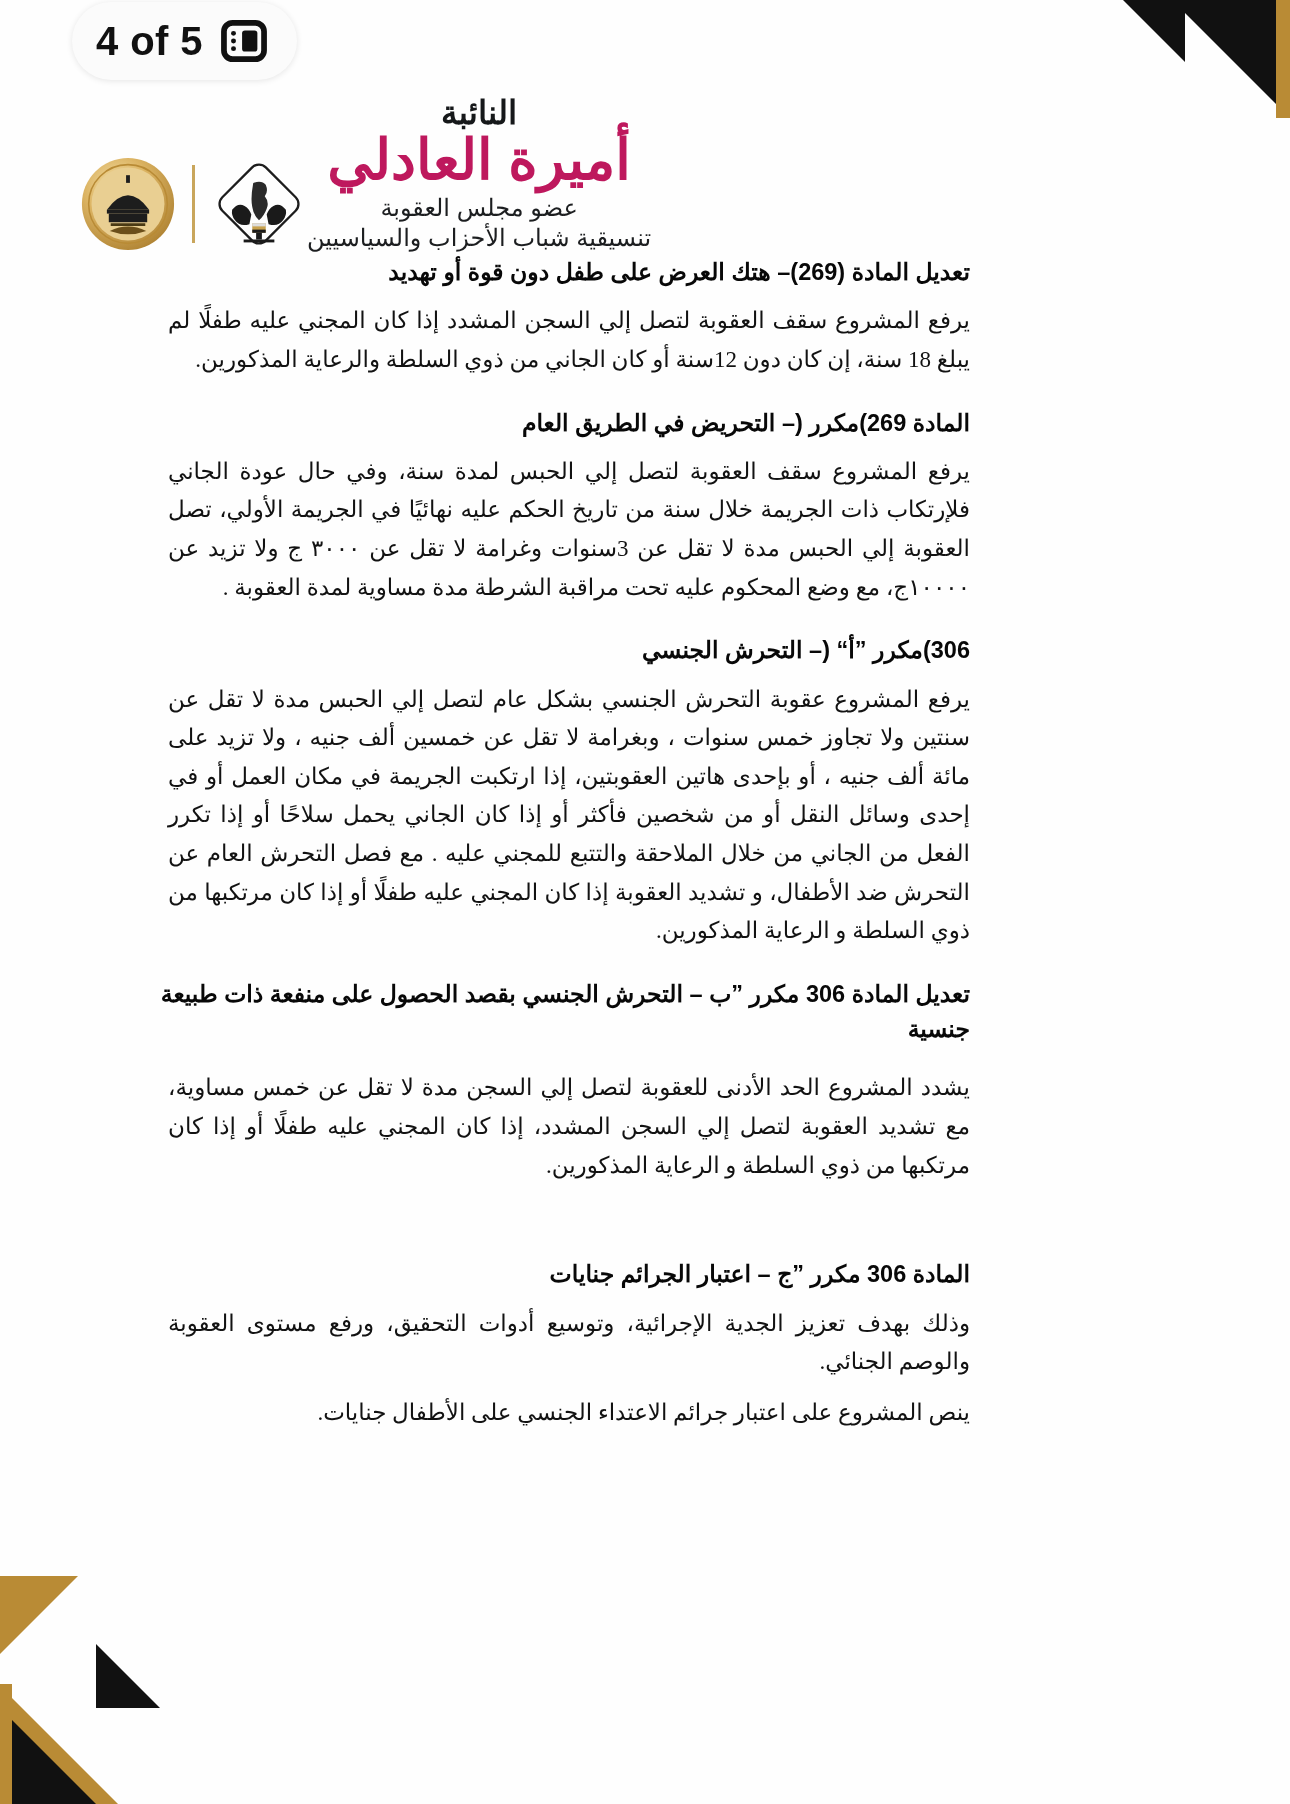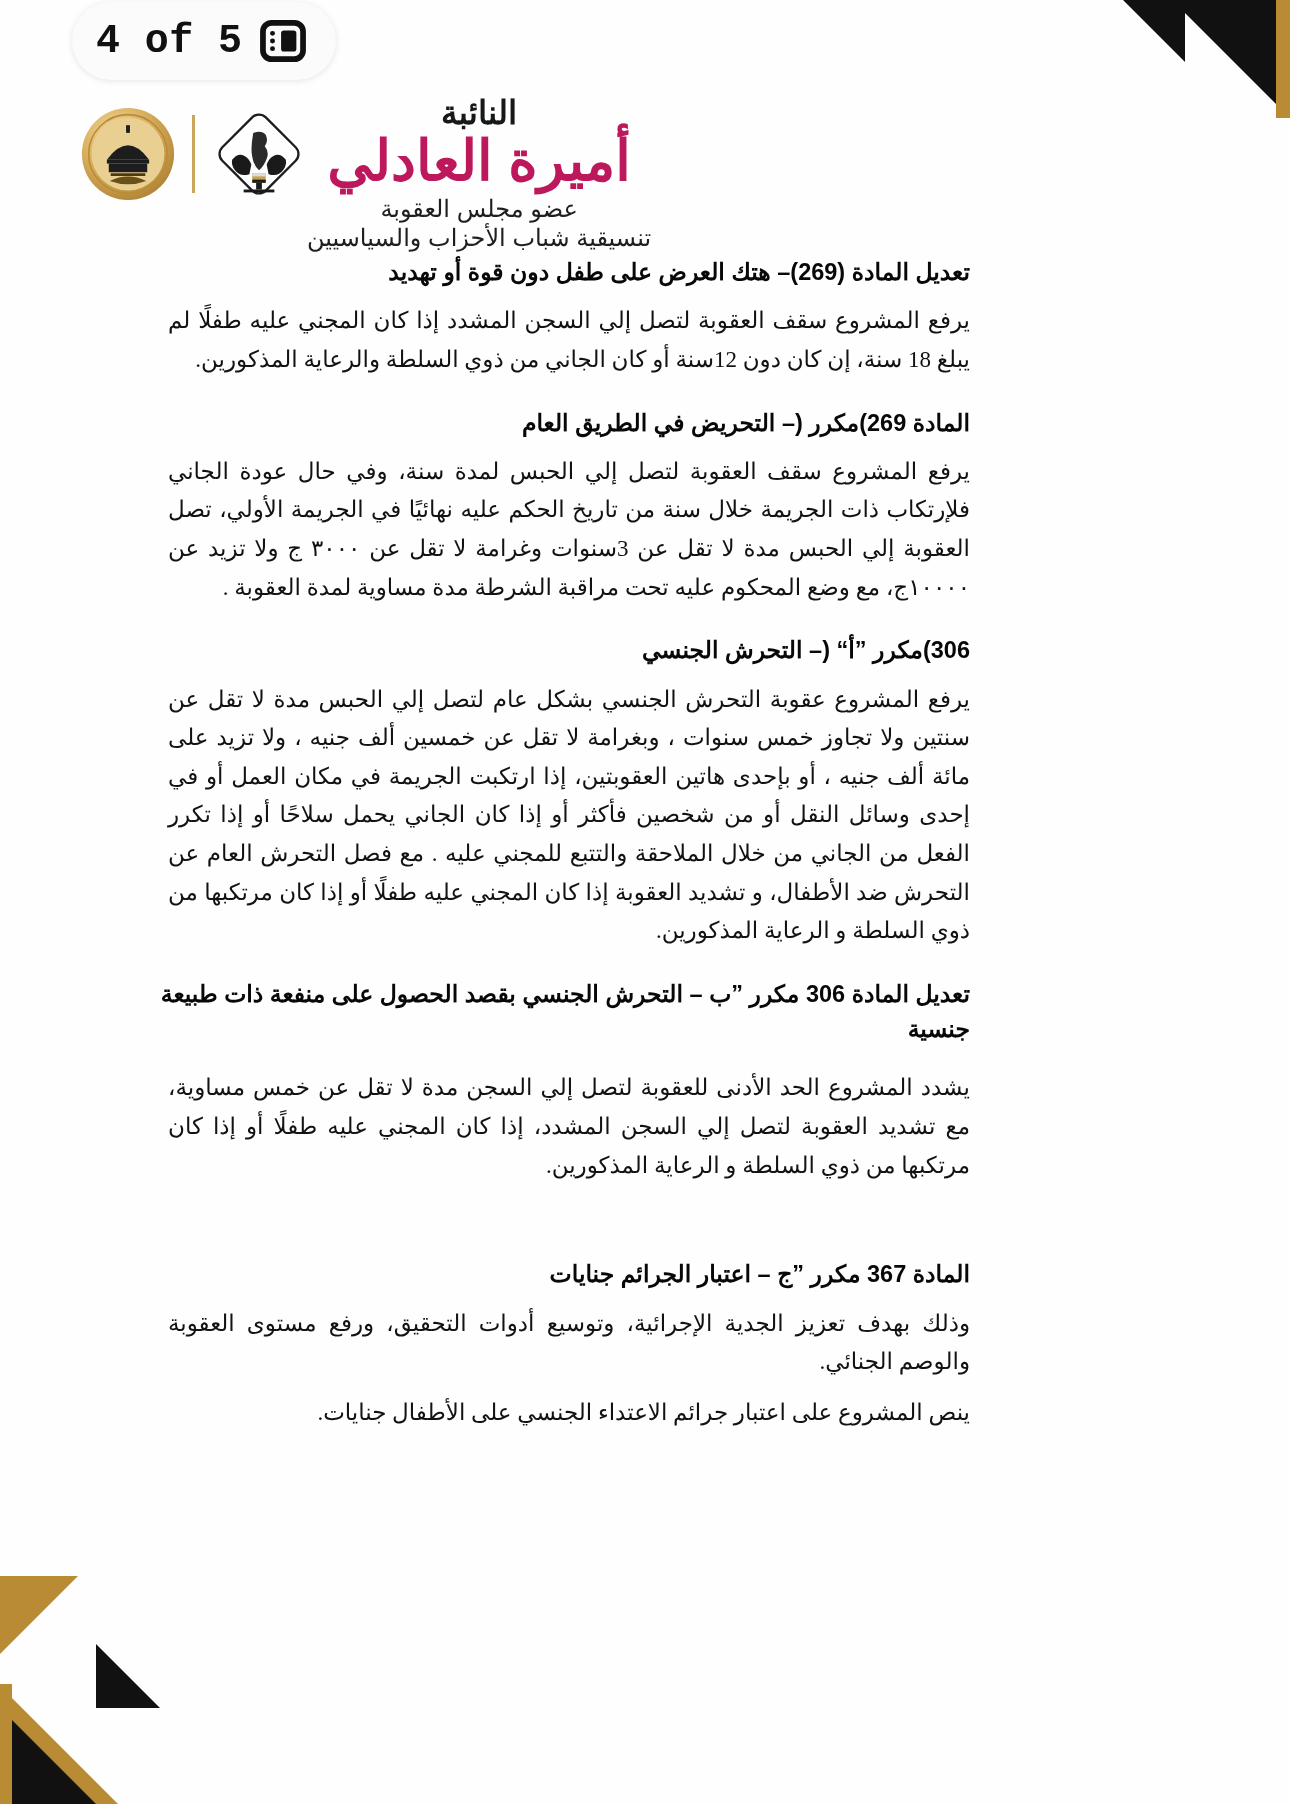--- a/index.html
+++ b/index.html
@@ -70,30 +70,30 @@
     background:#fbfbfb;
     border-radius:40px;
     padding:10px 30px 10px 24px;
     display:flex; align-items:center; gap:18px;
     box-shadow:0 1px 6px rgba(0,0,0,.10);
     z-index:40;
     height:78px;
   }
   #pill-icon { width:46px; height:42px; flex:none; }
   #pill-label {
-    font-family:Liberation Mono, monospace;
+    font-family:Liberation Sans, sans-serif;
     font-weight:bold; font-size:40px; color:#111;
     letter-spacing:.4px; direction:ltr;
   }
 
   
   #header {
     position:absolute; top:92px; left:0; right:10px;
     height:160px;
-    display:flex; align-items:flex-start;
+    display:flex; align-items:flex-end;
     padding:0 165px 0 80px;
     direction:rtl;
   }
   #name-block {
     text-align:center;
     line-height:1.02;
     flex:none;
     margin-right:auto;
     padding-top:4px;
   }
@@ -238,21 +238,21 @@
 
     <div class="sec-head">306)مكرر ”أ“ (– التحرش  الجنسي</div>
     <div class="para">يرفع المشروع عقوبة التحرش الجنسي بشكل عام لتصل إلي الحبس مدة لا تقل عن سنتين ولا تجاوز خمس سنوات ، وبغرامة لا تقل عن خمسين ألف جنيه ، ولا تزيد على مائة  ألف جنيه ، أو بإحدى هاتين العقوبتين، إذا ارتكبت الجريمة في مكان العمل أو في إحدى وسائل النقل أو من شخصين فأكثر أو إذا كان الجاني يحمل سلاحًا أو إذا تكرر الفعل من الجاني من خلال الملاحقة والتتبع للمجني عليه . مع فصل التحرش العام عن التحرش ضد الأطفال، و تشديد العقوبة  إذا كان المجني عليه طفلًا أو إذا كان مرتكبها من ذوي السلطة و الرعاية المذكورين.</div>
 
     <div class="sec-head">تعديل المادة 306  مكرر ”ب – التحرش الجنسي بقصد الحصول على منفعة ذات طبيعة جنسية</div>
     <div class="para mt-extra">يشدد المشروع الحد الأدنى للعقوبة لتصل إلي السجن مدة لا تقل عن خمس مساوية، مع تشديد العقوبة لتصل إلي السجن المشدد، إذا كان المجني عليه طفلًا أو إذا كان مرتكبها من ذوي السلطة و الرعاية المذكورين.</div>
 
     <div class="spacer-lg"></div>
 
 
-    <div class="sec-head" style="margin-top:14px;">المادة 367  مكرر ”ج – اعتبار الجرائم جنايات</div>
+    <div class="sec-head" style="margin-top:14px;">المادة 306  مكرر ”ج – اعتبار الجرائم جنايات</div>
     <div class="para">وذلك بهدف تعزيز الجدية الإجرائية، وتوسيع أدوات التحقيق، ورفع مستوى العقوبة والوصم الجنائي.</div>
     <div class="para">ينص المشروع على اعتبار جرائم الاعتداء الجنسي على الأطفال جنايات.</div>
 
   </div>
 
   <div class="bl-black-mid"></div>
 
 </div>
 
 </body></html>

